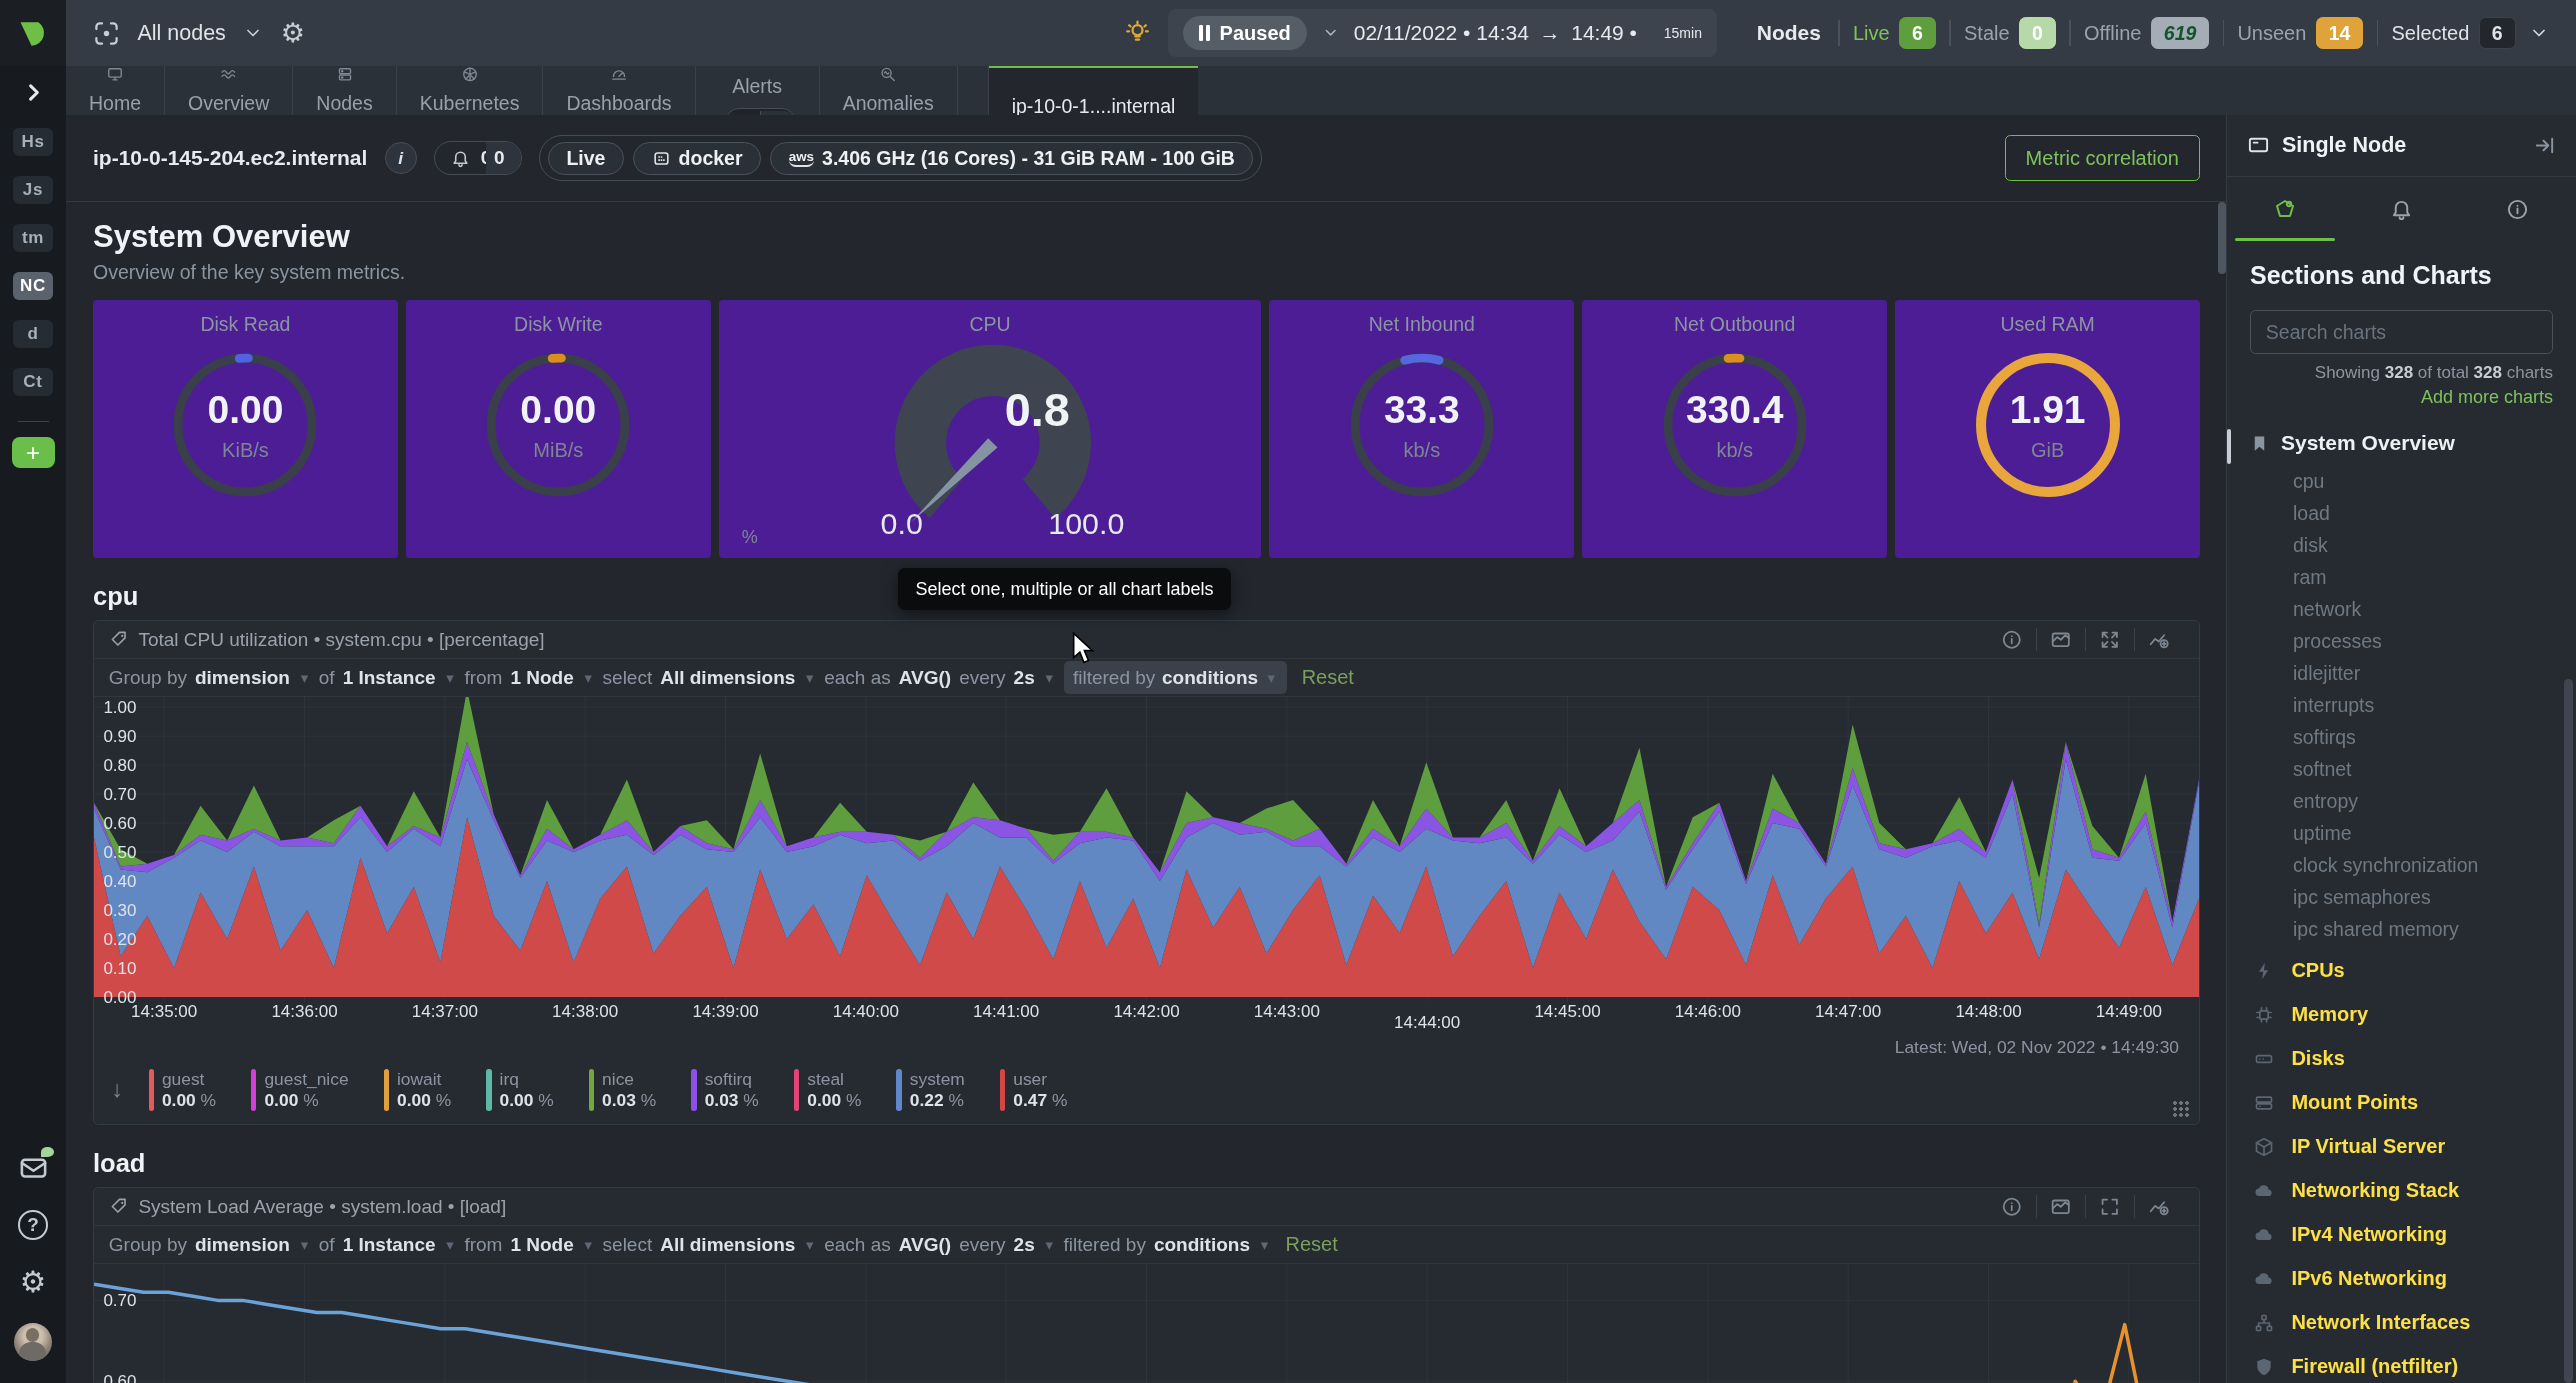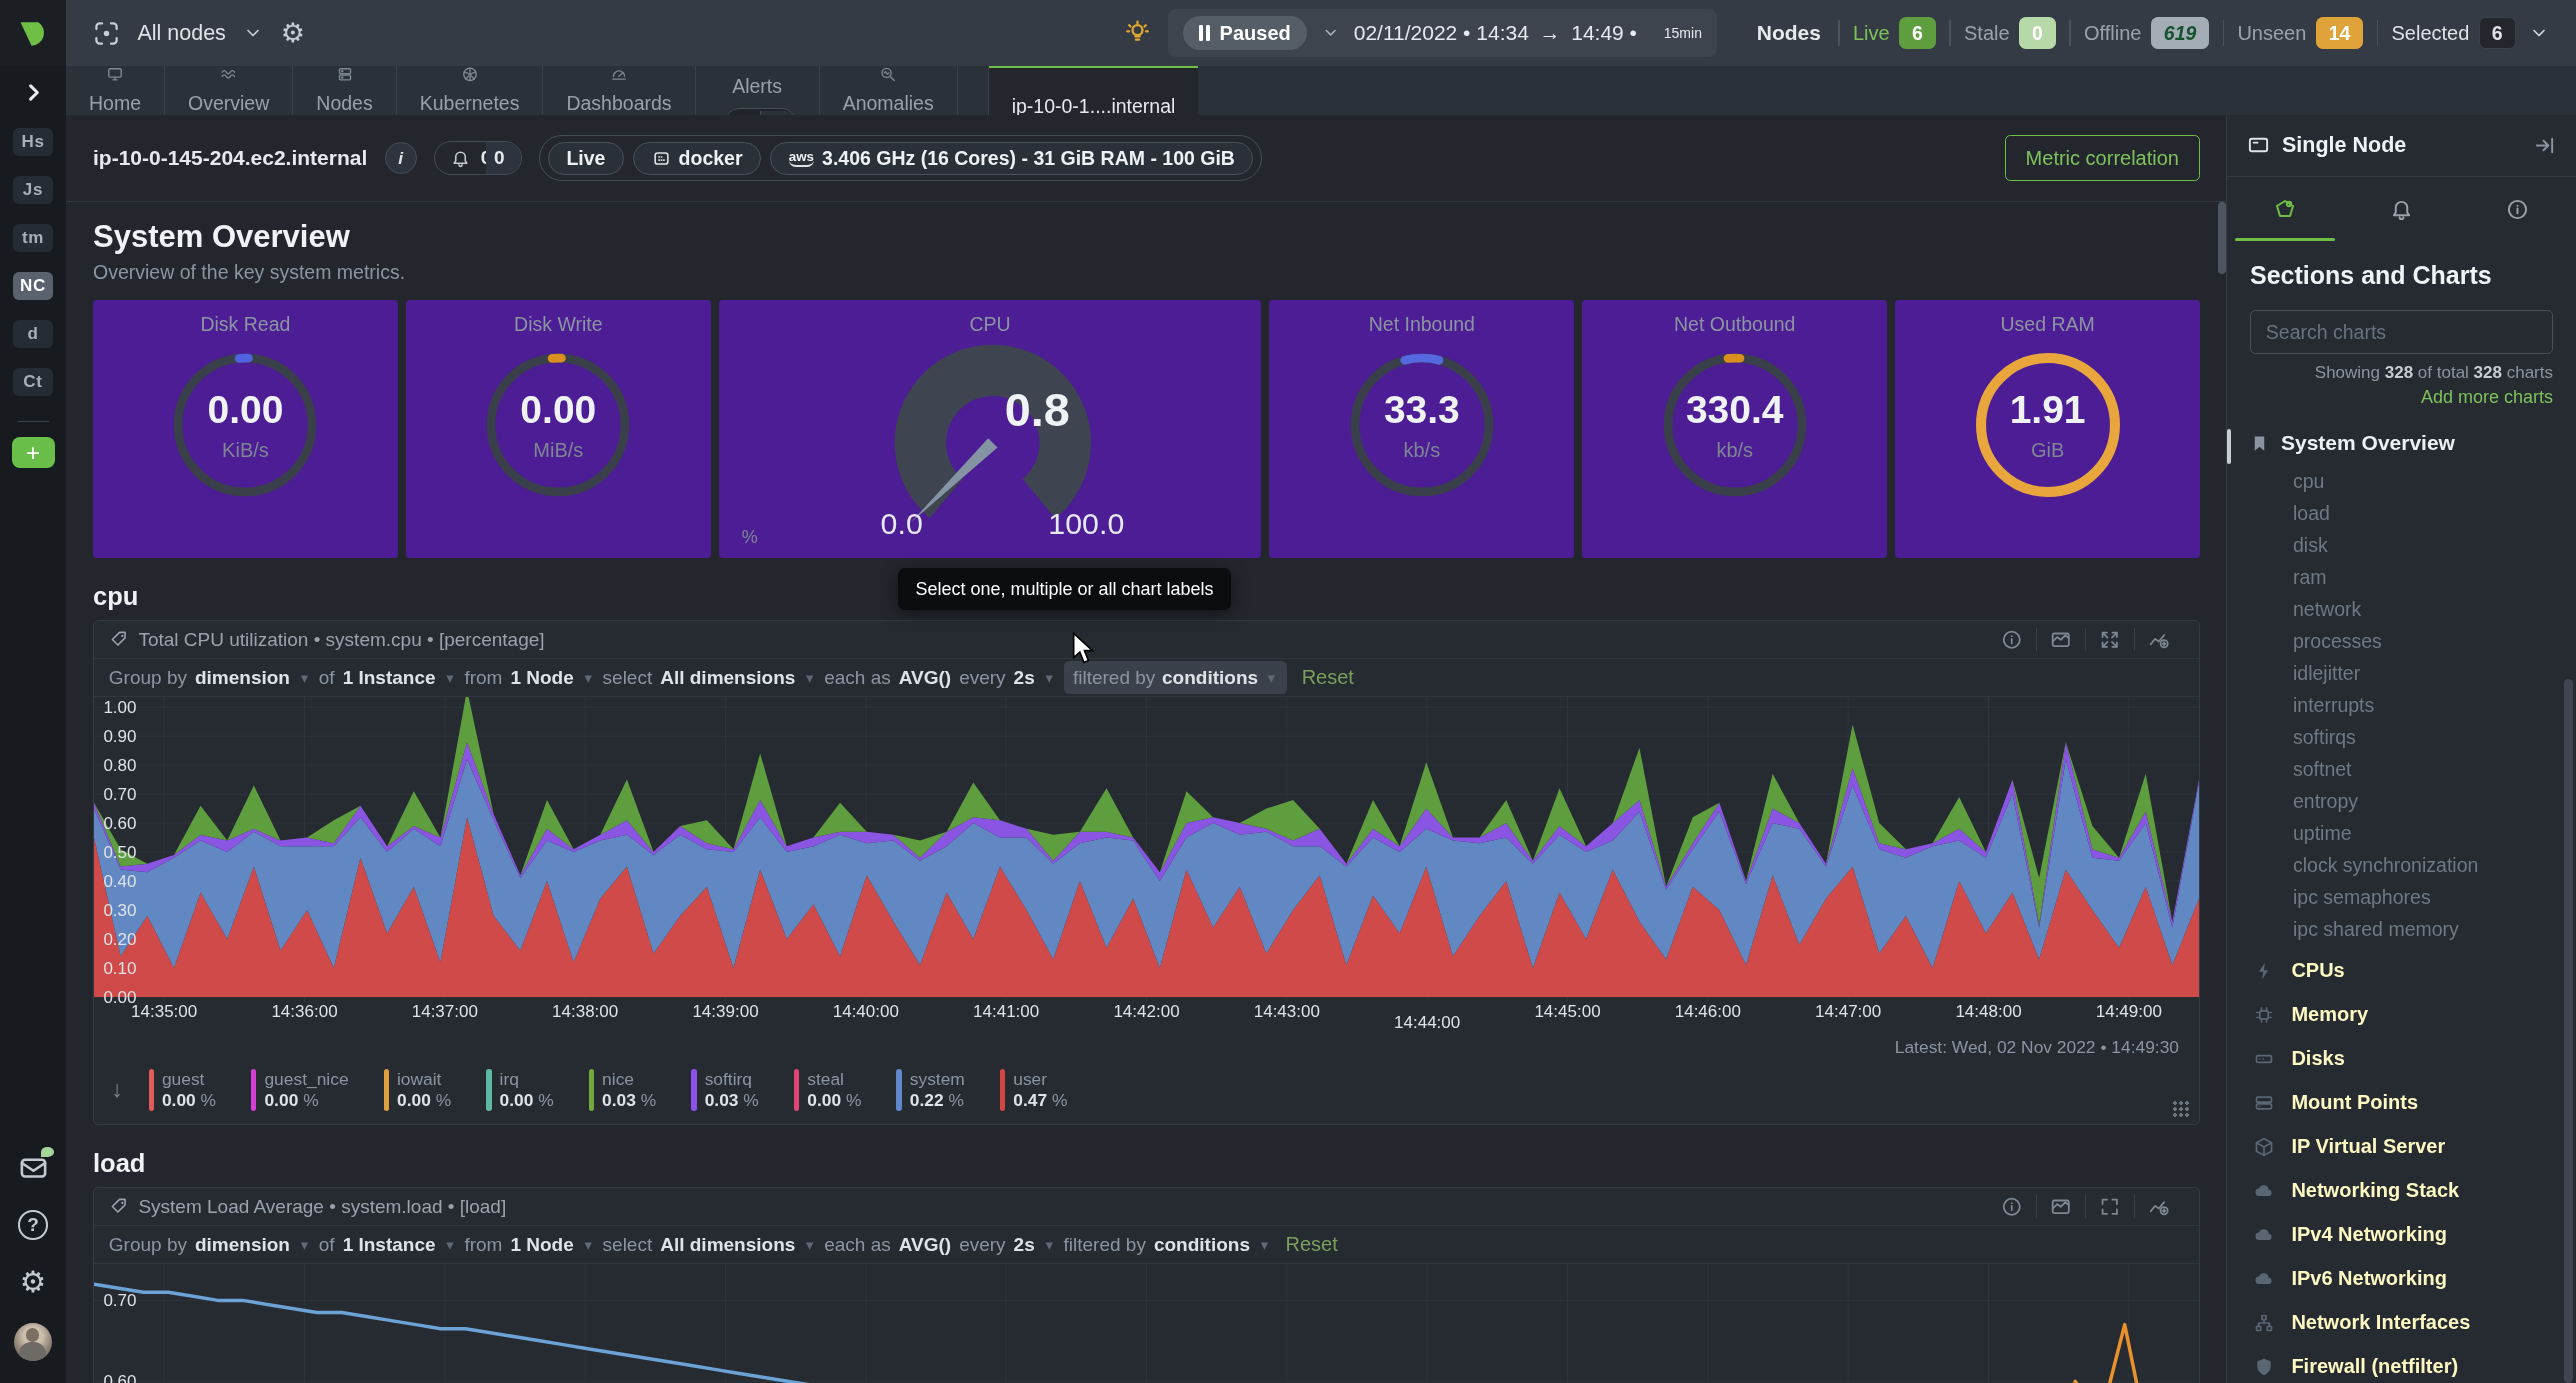--- a/index.html
+++ b/index.html
@@ -150,21 +150,21 @@
   .search::placeholder { color:#68737f; }
   .showing { text-align:right; font-size:17px; color:#8b95a1; margin-top:9.4px; }
   .showing b { color:#c6cdd4; }
   .addmore { text-align:right; font-size:18px; color:#7ec25c; margin-top:4px; }
   .nav-sec { position:relative; display:flex; align-items:center; gap:12px; margin-top:23px; }
   .nav-sec .ind { position:absolute; left:-23px; top:-2.7px; width:4px; height:35px; background:#c6cdd4; border-radius:2px; }
   .nav-sec .lbl { color:#eef1f4; font-size:21px; font-weight:bold; }
   .chart-list { margin:9.4px 0 4px 43px; }
   .chart-list div { color:#6e7984; font-size:19.5px; line-height:32px; }
   .sec-row { display:flex; align-items:center; gap:17.4px; height:44px; margin-left:4px; color:#5b6673; }
-  .sec-row .slbl { color:#fef9c3; font-size:20px; font-weight:bold; }
+  .sec-row .slbl { color:#fde047; font-size:20px; font-weight:bold; }
   .rb-sb { position:absolute; right:3.4px; top:564px; width:8.7px; height:704px; border-radius:4.7px; background:#3f464f; }
 
   
   .tooltip { position:absolute; left:898px; top:568px; background:#0a0c0e; color:#fff; font-size:18px;
     padding:10.7px 17.4px; border-radius:6.7px; z-index:50; box-shadow:0 4px 16px rgba(0,0,0,.5); }
   .cursor { position:absolute; left:1071px; top:632px; z-index:60; }
 </style>
 </head>
 <body>
 

